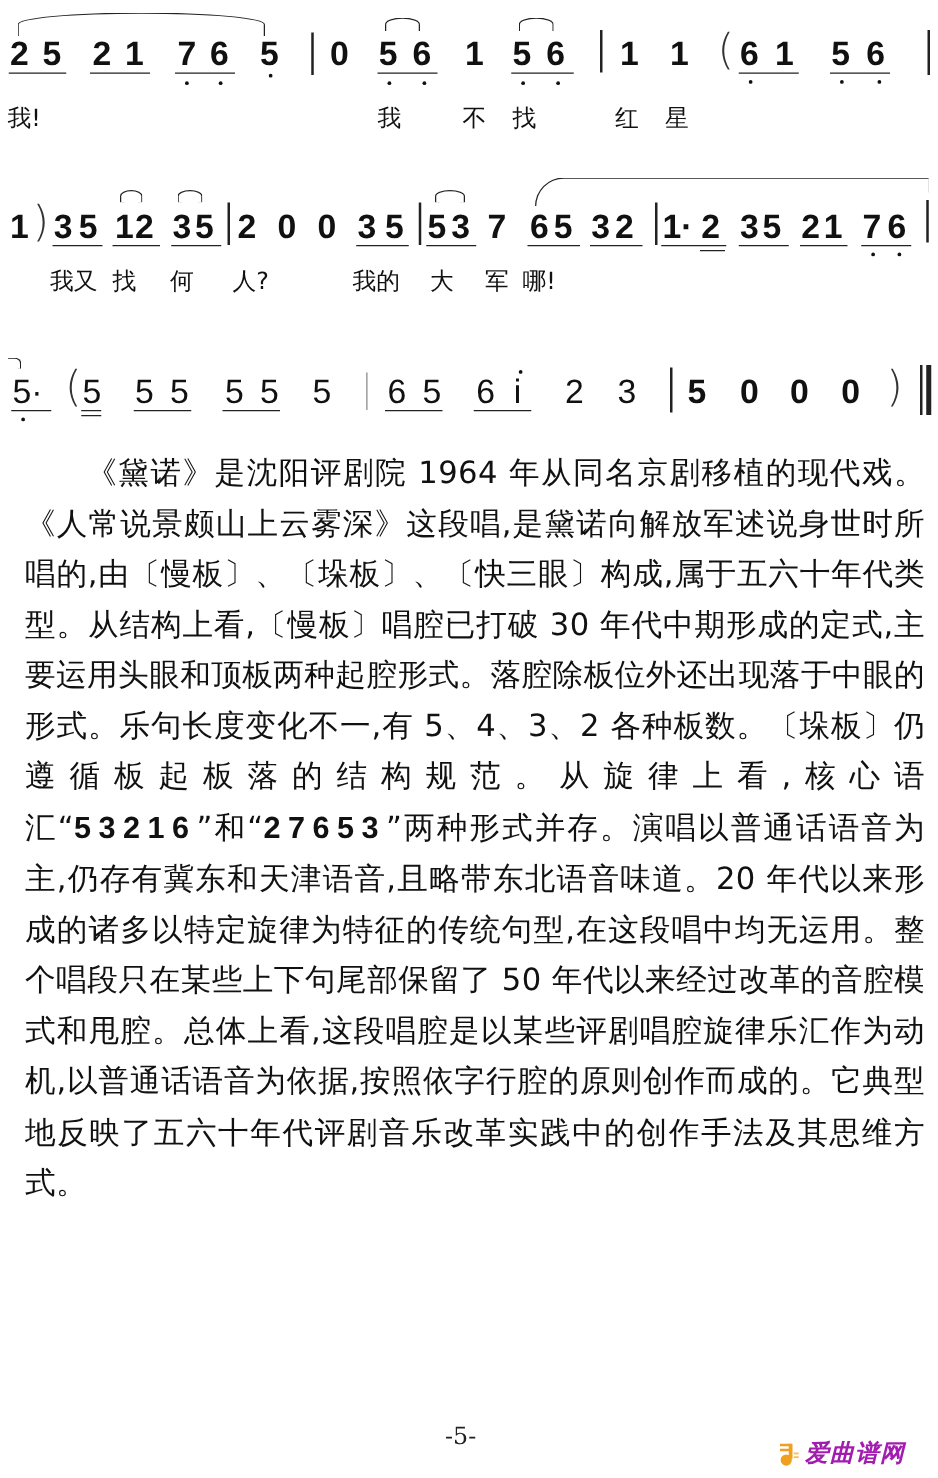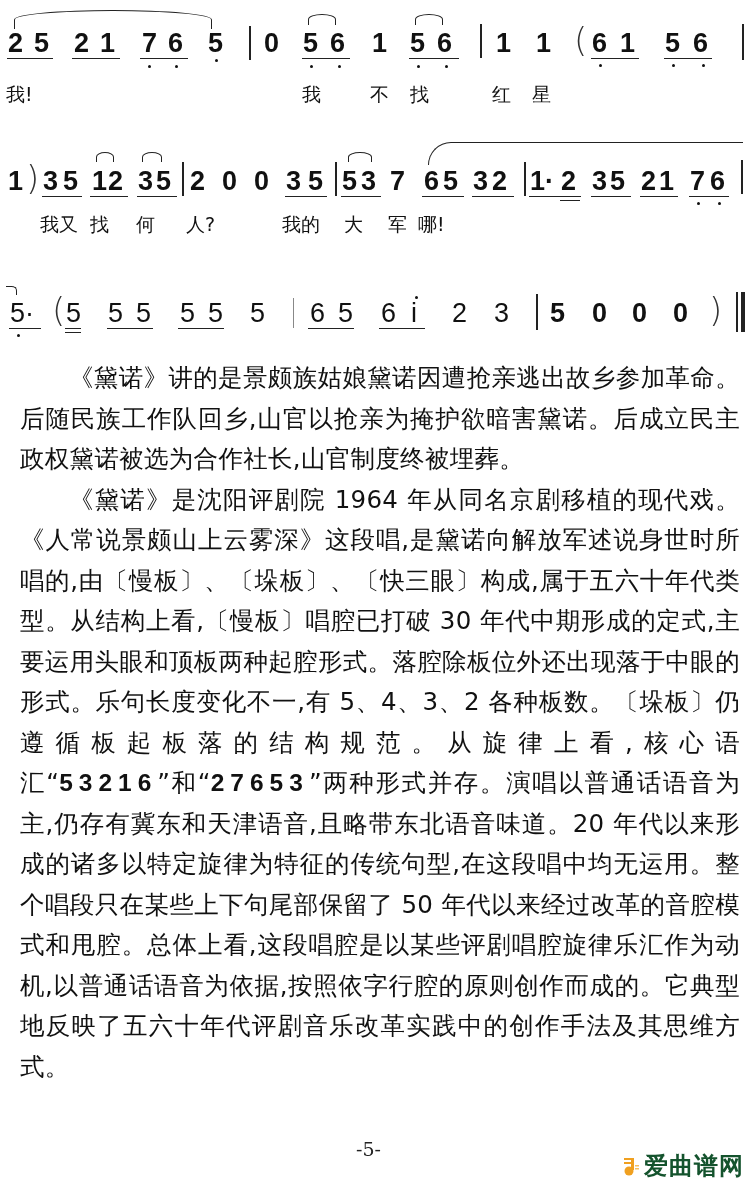--- a/index.html
+++ b/index.html
@@ -13,21 +13,21 @@
   .bar { position: absolute; width: 2px; background: #222; }
   .slur { position: absolute; border: 1.5px solid #222; border-bottom: none; border-radius: 50% 50% 0 0; }
   .paren { position: absolute; font-family: "DejaVu Sans", sans-serif; font-weight: 200; font-size: 34px; color: #333; }
   .lyric { position: absolute; font-family: "DejaVu Sans", sans-serif; font-size: 19px; color: #111; }
   .text-block { position: absolute; left: 20px; width: 720px; font-family: "DejaVu Sans", sans-serif; font-size: 24.5px; line-height: 40.5px; color: #111; letter-spacing: 0.3px; }
   .text-block p { margin: 0; text-indent: 49px; text-align: justify; text-align-last: left; }
   .motif { font-family: "Liberation Sans", sans-serif; font-weight: bold; letter-spacing: 6px; position: relative; }
   .page-num { position: absolute; left: 356px; top: 1138px; font-family: "DejaVu Serif", serif; font-size: 19px; color: #222; }
   .watermark { position: absolute; left: 622px; top: 1150px; display: flex; align-items: center; gap: 4px; }
   .wm-icon { width: 18px; height: 20px; position: relative; }
-  .wm-text { font-family: "DejaVu Sans", sans-serif; font-size: 24px; font-weight: bold; color: #14532d; letter-spacing: 1px; }
+  .wm-text { font-family: "DejaVu Sans", sans-serif; font-size: 19px; font-weight: bold; color: #a21caf; letter-spacing: 1px; font-style: italic; }
 </style>
 </head>
 <body>
 
 <div class="score-row" style="top:0;">
 
   <div class="slur" style="left:14px; top:10px; width:196px; height:18px;"></div>
 
   <span class="note" style="left:8px; top:28px;">2</span>
   <span class="note" style="left:34px; top:28px;">5</span>
@@ -217,21 +217,20 @@
   <span class="note" style="left:632px; top:18px;">0</span>
   <span class="note" style="left:673px; top:18px;">0</span>
 
   <span class="paren" style="left:709px; top:10px;">)</span>
 
   <div class="bar" style="left:736px; top:12px; height:40px; width:1.5px;"></div>
   <div class="bar" style="left:741px; top:12px; height:40px; width:4px;"></div>
 </div>
 
 <div class="text-block" style="top:358px;">
-  <p>《黛诺》讲的是景颇族姑娘黛诺因遭抢亲逃出故乡参加革命。后随民族工作队回乡,山官以抢亲为掩护欲暗害黛诺。后成立民主政权黛诺被选为合作社长,山官制度终被埋葬。</p>
   <p><span>《黛诺》是沈阳评剧院 1964 年从同名京剧移植的现代戏。《人常说景颇山上云雾深》这段唱,是黛诺向解放军述说身世时所唱的,由〔慢板〕、〔垛板〕、〔快三眼〕构成,属于五六十年代类型。从结构上看,〔慢板〕唱腔已打破 30 年代中期形成的定式,主要运用头眼和顶板两种起腔形式。落腔除板位外还出现落于中眼的形式。乐句长度变化不一,有 5、4、3、2 各种板数。〔垛板〕仍遵循板起板落的结构规范。从旋律上看,核心语汇“</span><span class="motif">53216</span><span>”和“</span><span class="motif">27653</span><span>”两种形式并存。演唱以普通话语音为主,仍存有冀东和天津语音,且略带东北语音味道。20 年代以来形成的诸多以特定旋律为特征的传统句型,在这段唱中均无运用。整个唱段只在某些上下句尾部保留了 50 年代以来经过改革的音腔模式和甩腔。总体上看,这段唱腔是以某些评剧唱腔旋律乐汇作为动机,以普通话语音为依据,按照依字行腔的原则创作而成的。它典型地反映了五六十年代评剧音乐改革实践中的创作手法及其思维方式。</span></p>
 </div>
 
 <div class="page-num">-5-</div>
 
 <div class="watermark">
   <div class="wm-icon">
     <svg width="18" height="20" viewBox="0 0 18 20">
       <rect x="2" y="2" width="9" height="2" fill="#f0a020"></rect>
       <rect x="2" y="6" width="9" height="2" fill="#f0a020"></rect>

